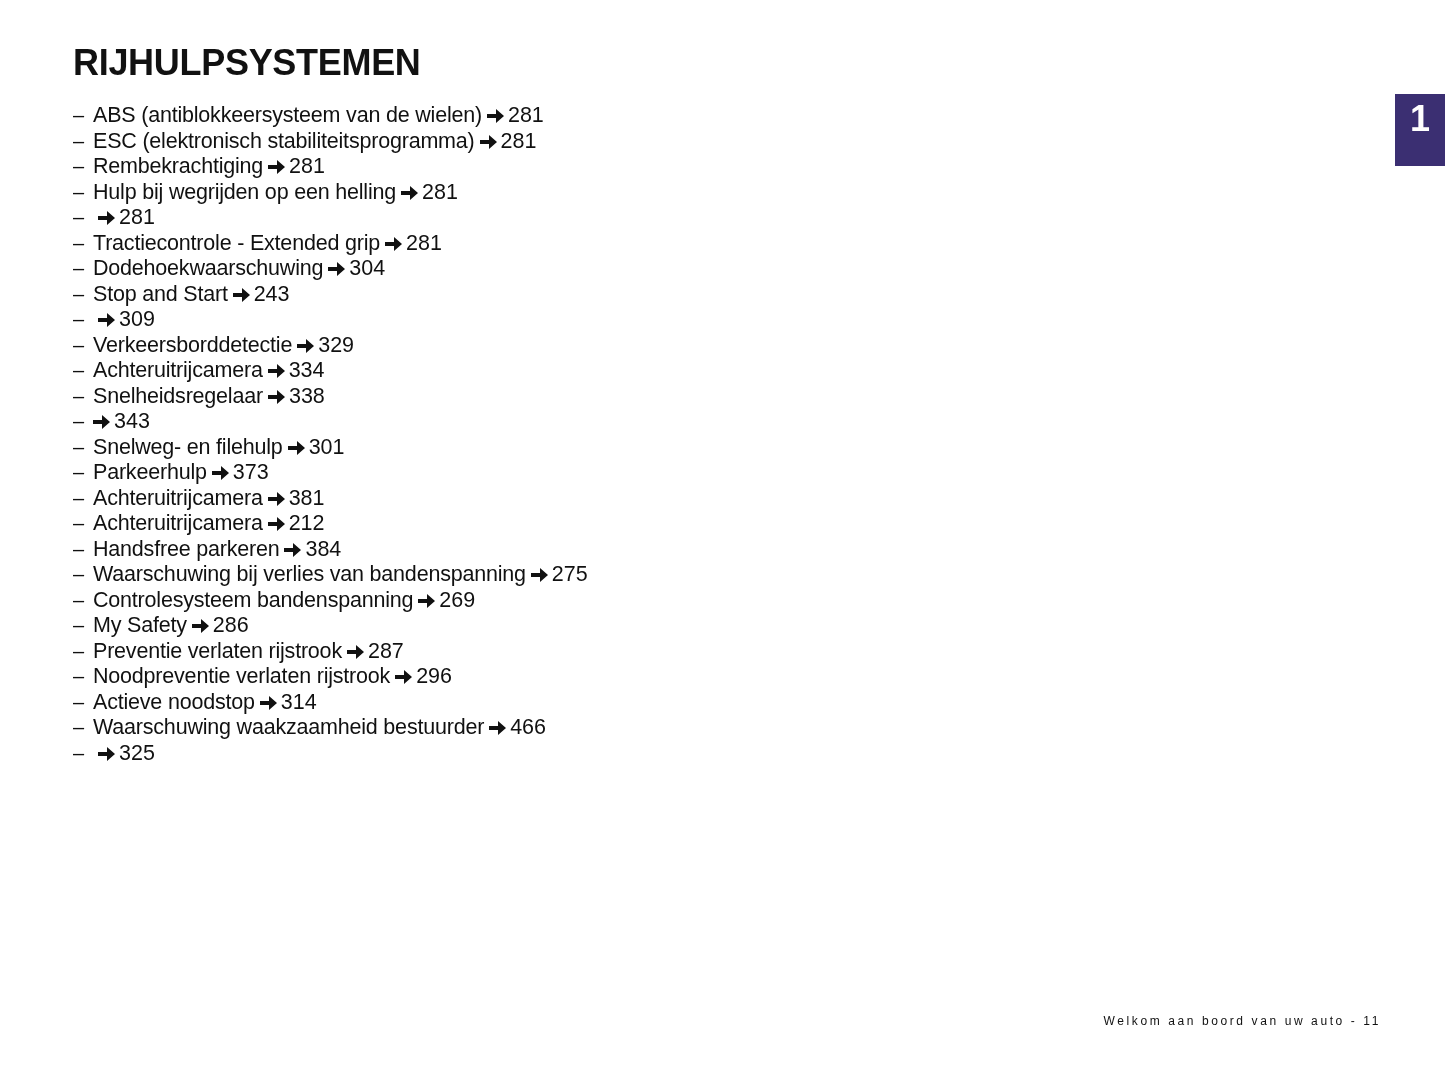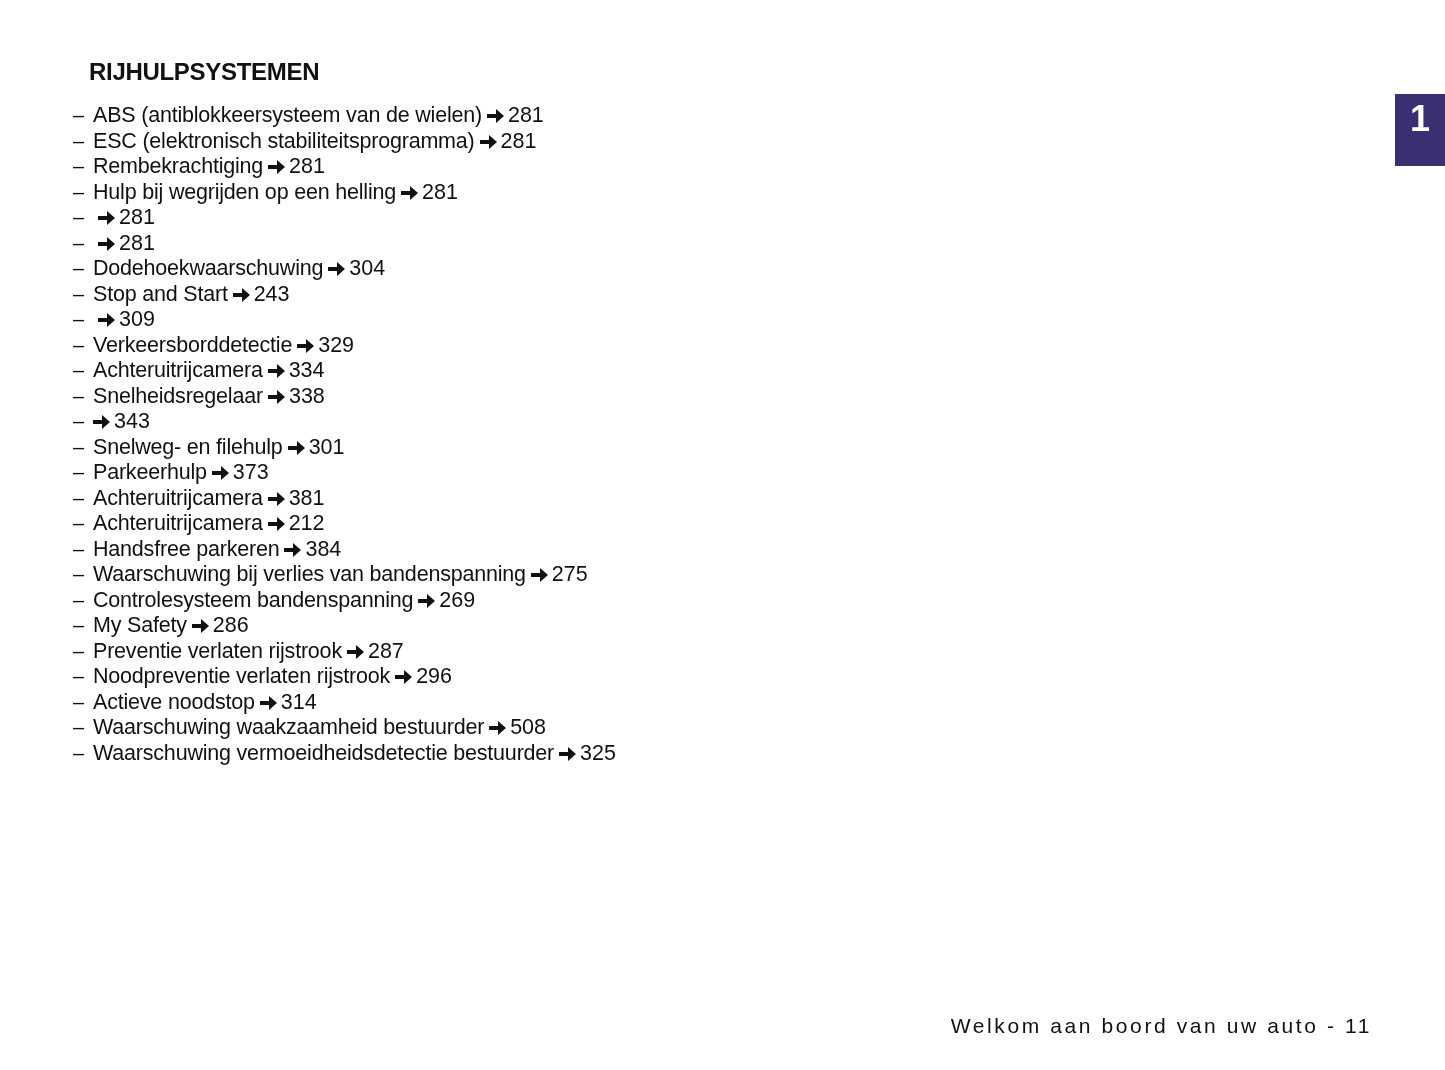--- a/index.html
+++ b/index.html
@@ -12,24 +12,24 @@
       height: 1070px;
       position: relative;
       overflow: hidden;
       font-family: "Liberation Sans", "DejaVu Sans", sans-serif;
       color: #111111;
     }
     .page-title {
       position: absolute;
       left: 73px;
       top: 42px;
-      font-size: 24px;
+      font-size: 36px;
       font-weight: bold;
       letter-spacing: -0.3px;
-      margin: 16px;
+      margin: 0;
       color: #111;
     }
     .feature-list {
       position: absolute;
       left: 73px;
       top: 103px;
       margin: 0;
       padding: 0;
       list-style: none;
     }
@@ -73,23 +73,23 @@
       display: flex;
       align-items: flex-start;
       justify-content: center;
       font-size: 36px;
       font-weight: bold;
       padding-top: 4px;
       box-sizing: border-box;
     }
     .footer {
       position: absolute;
-      right: 73px;
+      right: 64px;
       top: 1014px;
-      font-size: 21px;
+      font-size: 12px;
       letter-spacing: 2.6px;
       color: #111;
     }
   </style>
 </head>
 <body>
 
 <h1 class="page-title">RIJHULPSYSTEMEN</h1>
 
 <ul class="feature-list">
@@ -122,20 +122,21 @@
           </svg></span><span>281</span></span>
     </li>
     <li>
       <span class="dash">–</span>
       <span class="ref"><span class="arrow"><svg width="18" height="16" viewBox="0 0 18 16">
             <path d="M0 6 H9 V1 L17 8 L9 15 V10 H0 Z" fill="#111"></path>
           </svg></span><span>281</span></span>
     </li>
     <li>
       <span class="dash">–</span>
+      <span class="item-text">Tractiecontrole - Extended grip</span>
       <span class="ref"><span class="arrow"><svg width="18" height="16" viewBox="0 0 18 16">
             <path d="M0 6 H9 V1 L17 8 L9 15 V10 H0 Z" fill="#111"></path>
           </svg></span><span>281</span></span>
     </li>
     <li>
       <span class="dash">–</span>
       <span class="item-text">Dodehoekwaarschuwing</span>
       <span class="ref"><span class="arrow"><svg width="18" height="16" viewBox="0 0 18 16">
             <path d="M0 6 H9 V1 L17 8 L9 15 V10 H0 Z" fill="#111"></path>
           </svg></span><span>304</span></span>
@@ -255,25 +256,24 @@
       <span class="item-text">Actieve noodstop</span>
       <span class="ref"><span class="arrow"><svg width="18" height="16" viewBox="0 0 18 16">
             <path d="M0 6 H9 V1 L17 8 L9 15 V10 H0 Z" fill="#111"></path>
           </svg></span><span>314</span></span>
     </li>
     <li>
       <span class="dash">–</span>
       <span class="item-text">Waarschuwing waakzaamheid bestuurder</span>
       <span class="ref"><span class="arrow"><svg width="18" height="16" viewBox="0 0 18 16">
             <path d="M0 6 H9 V1 L17 8 L9 15 V10 H0 Z" fill="#111"></path>
-          </svg></span><span>508</span></span>
-    </li>
-    <li>
-      <span class="dash">–</span>
-      <span class="item-text">Waarschuwing vermoeidheidsdetectie bestuurder</span>
+          </svg></span><span>466</span></span>
+    </li>
+    <li>
+      <span class="dash">–</span>
       <span class="ref"><span class="arrow"><svg width="18" height="16" viewBox="0 0 18 16">
             <path d="M0 6 H9 V1 L17 8 L9 15 V10 H0 Z" fill="#111"></path>
           </svg></span><span>325</span></span>
     </li>
   </ul>
 
 <div class="chapter-tab">
   <span>1</span>
 </div>
 

